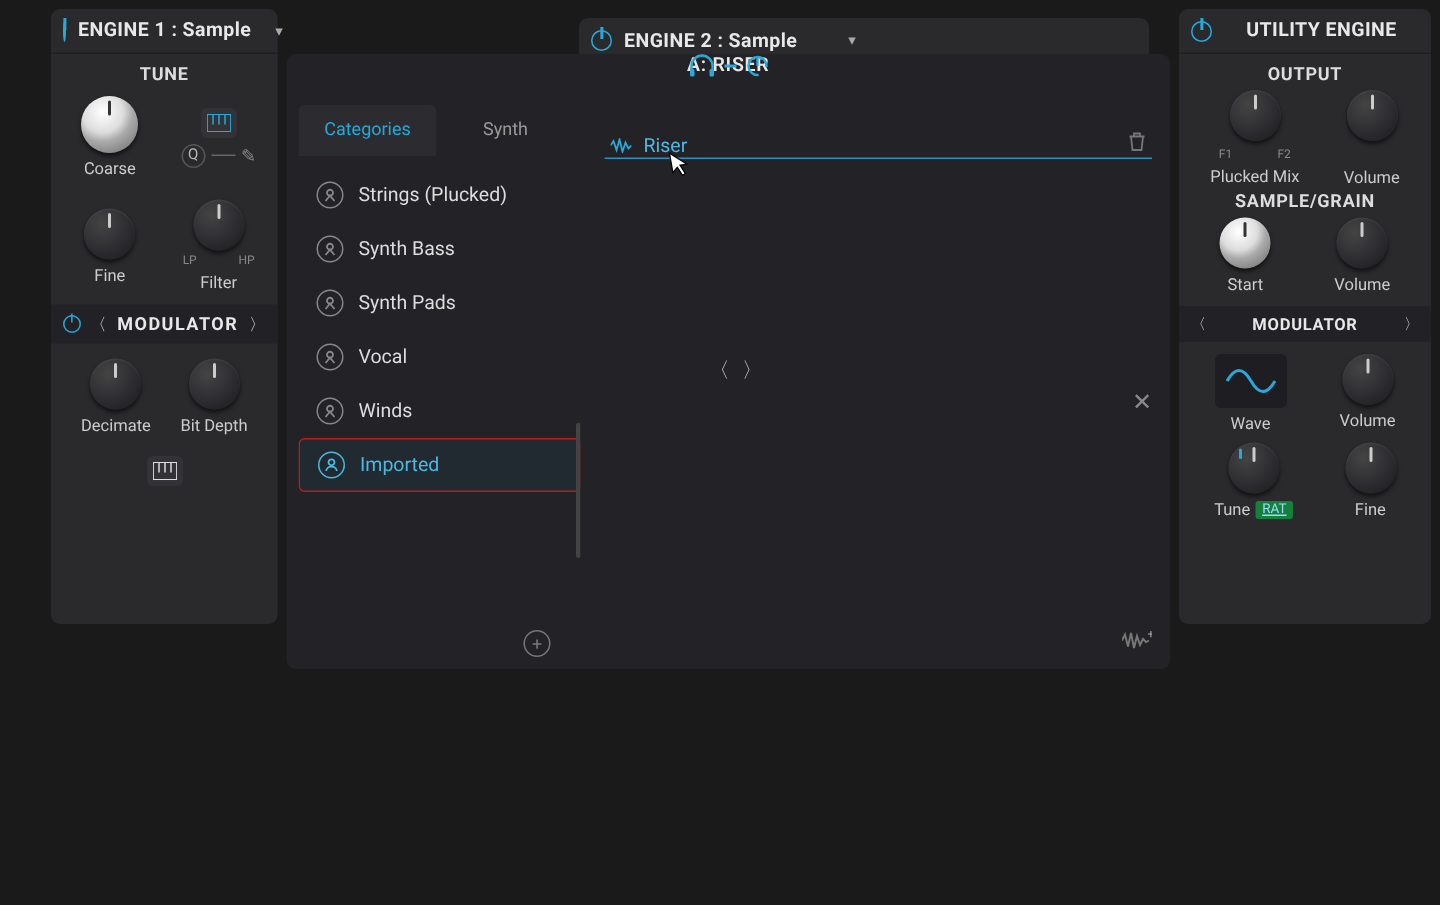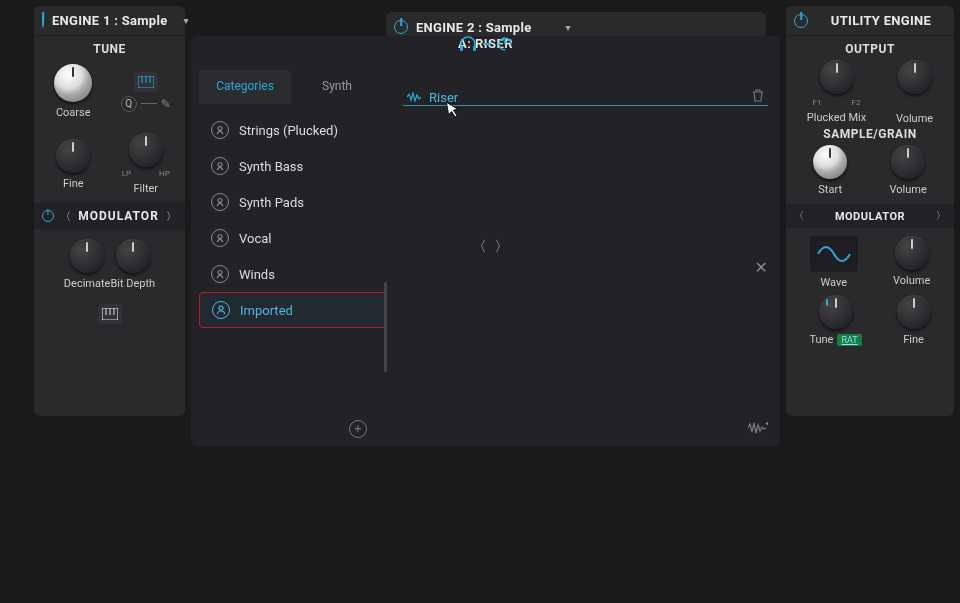--- a/index.html
+++ b/index.html
@@ -24,21 +24,21 @@
   .knob.bright::after { background:#333; }
   .klabel { font-size: 11px; color: #ccc; }
   .tiny-row { display:flex; justify-content:space-between; width:48px; font-size:8px; color:#888; margin-top:-2px; }
   .icon-btn { background:#323237; border-radius:4px; display:flex; align-items:center; justify-content:center; color:#2aa9d8; font-size:11px; }
   .kbd-icon { width:24px; height:20px; font-size:12px; }
   .fx-bar { display:flex; align-items:center; height:26px; padding:0 8px; background:#222226; margin-top:8px; }
   .power-sm { width:12px; height:12px; border:1.3px solid #2aa9d8; border-radius:50%; position:relative; }
   .power-sm::after { content:""; position:absolute; top:-2px; left:50%; width:1.2px; height:6px; background:#2aa9d8; transform:translateX(-50%); }
   .fx-name { flex:1; text-align:center; font-size:12px; font-weight:700; letter-spacing:1px; }
   .fx-bar .chev { color:#ccc; font-size:11px; }
-  .bc-row { display:flex; justify-content:center; padding:10px 20px 0; }
+  .bc-row { display:flex; justify-content:space-between; padding:10px 20px 0; }
   .kbd-bot { display:flex; justify-content:center; margin-top:14px; }
 
   
   .browser { flex:1; height:410px; margin-top:30px; display:flex; flex-direction:column; position:relative; background:#232327; border-radius:6px; }
   .br-top { display:flex; align-items:center; height:34px; padding:0 12px; position:relative;flex-direction:column; }
   .br-title { flex:0 0 200px; font-size:13px; font-weight:600; letter-spacing:.5px; text-align:center; }
   .br-nav { display:flex; gap:2px; margin-left:10px; }
   .br-nav span { font-size:14px; color:#bbb; padding:2px 3px; }
   .hp-wrap { position:absolute; left:50%; transform:translateX(-50%); display:flex; align-items:center; gap:6px; color:#2aa9d8; }
   .hp-wrap .dash { width:8px; height:1.5px; background:#2aa9d8; }

